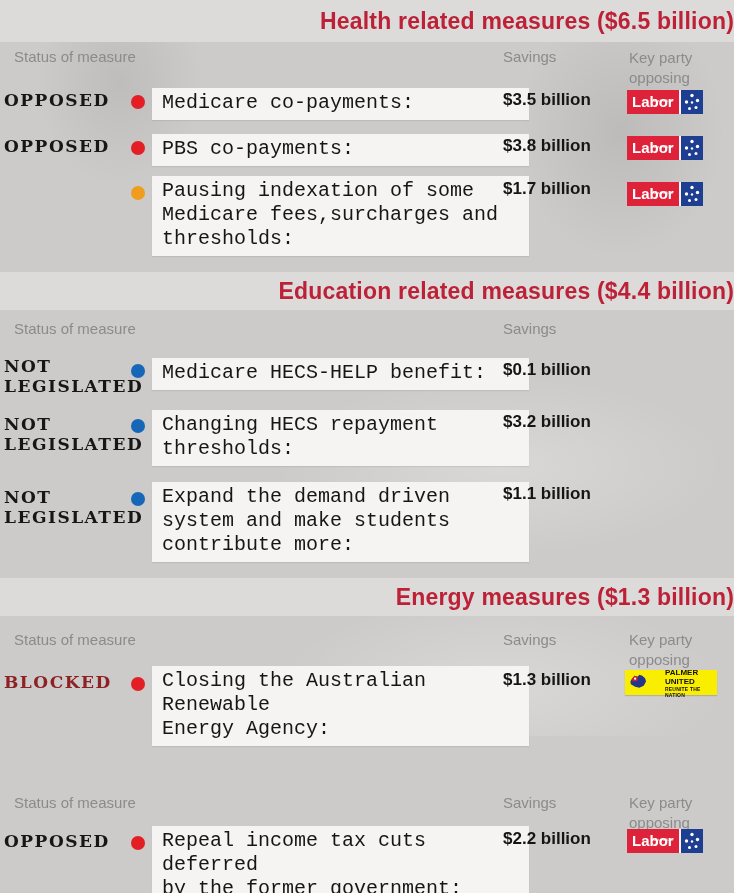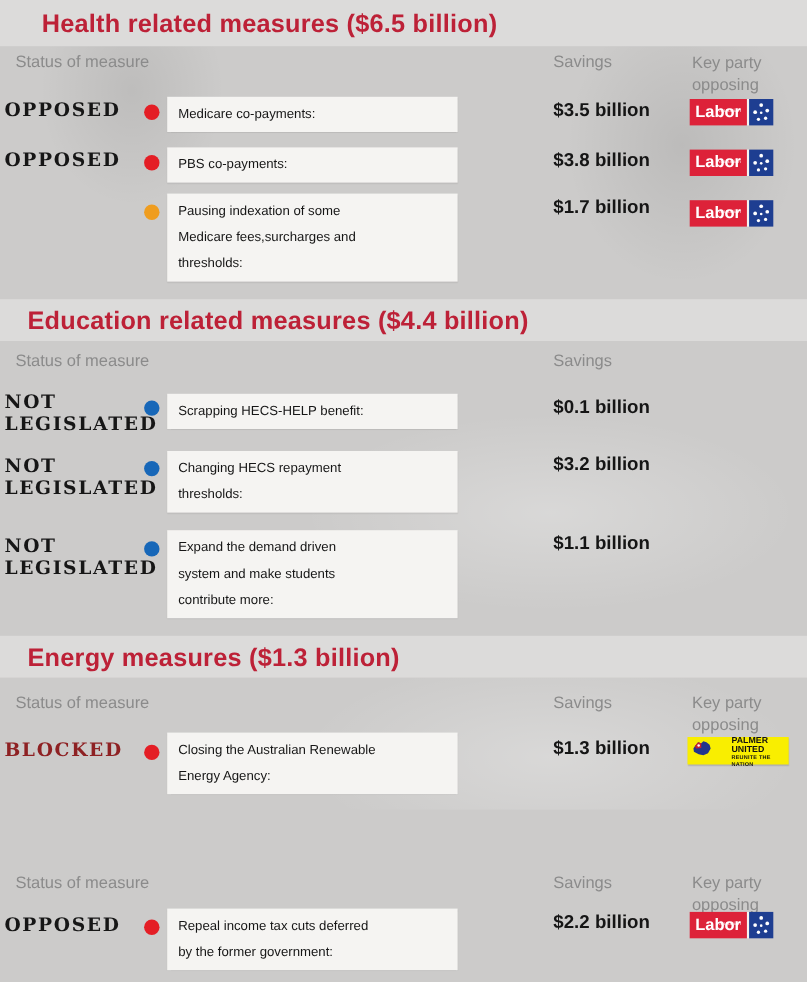--- a/index.html
+++ b/index.html
@@ -3,39 +3,40 @@
 <meta charset="utf-8">
 <style>
   html,body{margin:0;padding:0;background:#b9b8b7;}
   .canvas{
     position:relative;width:734px;height:893px;margin:0 auto;
     background:#cccbca;overflow:hidden;
     font-family:"Liberation Sans",sans-serif;
     -webkit-font-smoothing:antialiased;
   }
   
-  .band{position:absolute;left:0;width:734px;background:#dcdbda;display:flex;align-items:center;}
+  .band{position:absolute;left:0;width:734px;background:#dcdbda;display:flex;align-items:center;justify-content:flex-end;}
   .band .title{margin:0;font-size:23px;font-weight:bold;color:#bd2137;letter-spacing:.2px;}
   .ml38{margin-left:38px!important}.ml25{margin-left:25px!important}
   
   .colhead{position:absolute;color:#8b8b8b;font-size:15px;line-height:20px;white-space:pre-line;}
   
   .status{
     position:absolute;left:4px;width:140px;
     font-family:"DejaVu Serif","Liberation Serif",serif;font-weight:700;
     font-size:17px;line-height:20px;letter-spacing:1.5px;color:#161616;white-space:pre-line;
   }
   
   .dot{position:absolute;left:131px;width:14px;height:14px;border-radius:50%;}
   
   .mbox{
-    position:absolute;left:152px;width:264px;box-sizing:border-box;
+    position:absolute;left:152px;width:377px;box-sizing:border-box;
     background:#f5f4f2;padding:3px 8px 5px 10px;
-    font-size:12px;line-height:24px;color:#161616;white-space:pre-line;
+    font-size:20px;line-height:24px;color:#161616;white-space:pre-line;
     box-shadow:0 1px 1px rgba(0,0,0,.07);
+    font-family:Liberation Mono, monospace;
   }
   .savings{position:absolute;left:503px;font-size:17px;font-weight:bold;color:#151515;}
   
   .labor{position:absolute;left:627px;display:flex;height:24px;}
   .labor .red{position:relative;background:#dd2239;color:#fff;font-weight:bold;font-size:15px;
     padding:2px 5px 0 5px;line-height:20px;}
   .labor .red .aus{position:absolute;top:1px;right:5px;font-size:4px;letter-spacing:.4px;font-weight:normal;}
   .labor .div{width:2px;background:#f5f4f2;}
   .labor .blue{background:#1e3e91;width:22px;display:flex;align-items:center;justify-content:center;}
   
@@ -141,21 +142,21 @@
 
   <div class="band" style="top:272px;height:38px">
     <h2 class="title ml25">Education related measures ($4.4 billion)</h2>
   </div>
   <div class="colhead" style="left:14px;top:319px">Status of measure</div>
   <div class="colhead" style="left:503px;top:319px">Savings</div>
 
   <div class="status" style="top:356px">NOT
 LEGISLATED</div>
   <div class="dot" style="top: 364px; background-color: rgb(23, 103, 184);"></div>
-  <div class="mbox" style="top:358px">Scrapping HECS-HELP benefit:</div>
+  <div class="mbox" style="top:358px">Medicare HECS-HELP benefit:</div>
   <div class="savings" style="top:360px">$0.1 billion</div>
 
   <div class="status" style="top:414px">NOT
 LEGISLATED</div>
   <div class="dot" style="top: 419px; background-color: rgb(23, 103, 184);"></div>
   <div class="mbox" style="top:410px">Changing HECS repayment
 thresholds:</div>
   <div class="savings" style="top:412px">$3.2 billion</div>
 
   <div class="status" style="top:487px">NOT

